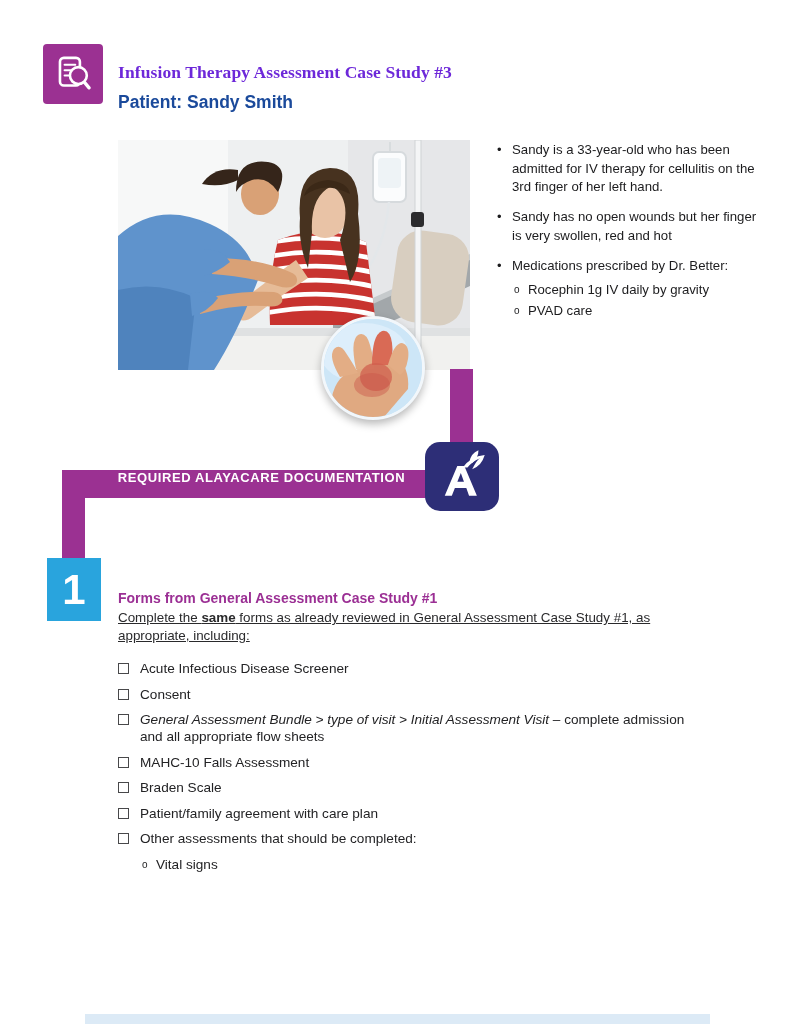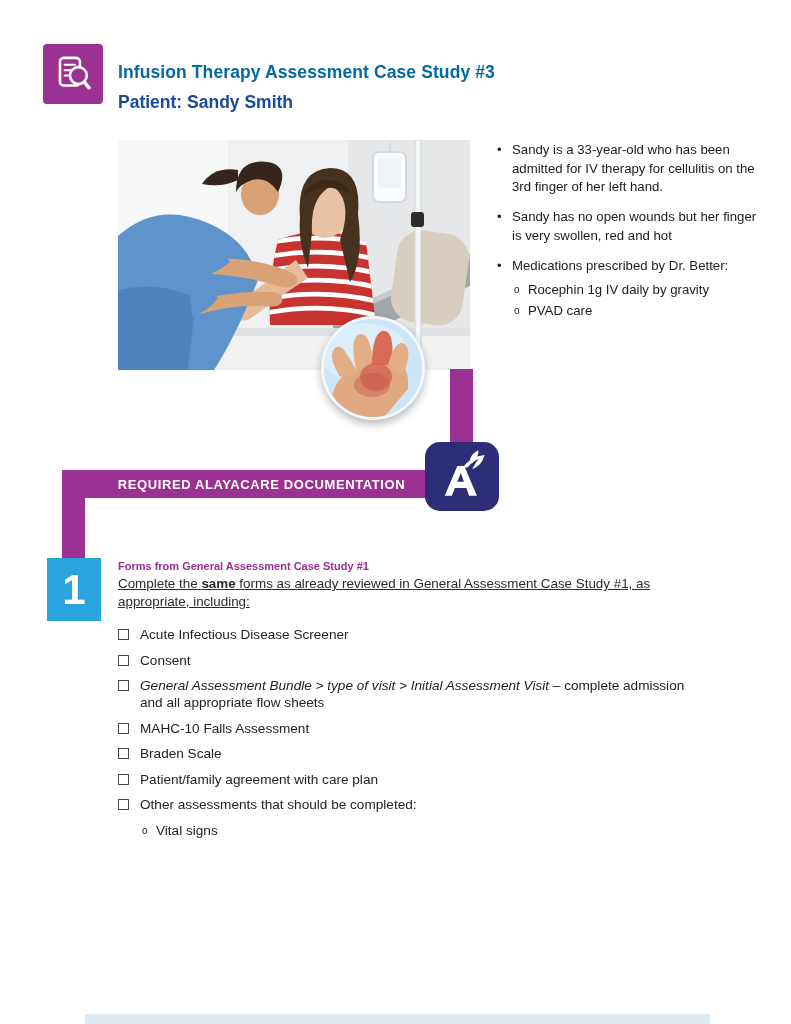--- a/index.html
+++ b/index.html
@@ -4,50 +4,50 @@
 <style>
   * { margin:0; padding:0; box-sizing:border-box; }
   html,body { background:#ffffff; }
   body { font-family:"Liberation Sans", sans-serif; color:#231f20; }
   .page { position:relative; width:791px; height:1024px; background:#fff; overflow:hidden; }
   .abs { position:absolute; }
 
   
   .logo-box { left:43px; top:44px; width:60px; height:60px; background:#9b3192; border-radius:4px;
               display:flex; align-items:center; justify-content:center; }
-  .title { left:118px; top:62px; font-size:17.5px; font-weight:bold; color:#0369a1; letter-spacing:.1px; }
+  .title { left:118px; top:62px; font-size:17.5px; font-weight:bold; color:#6d28d9; letter-spacing:.1px;font-family:Liberation Serif, serif; }
   .subtitle { left:118px; top:92px; font-size:17.5px; font-weight:bold; color:#1b4a9b; }
 
   
   .photo { left:118px; top:140px; width:352px; height:230px; overflow:hidden; background:#e9ebed; }
   .inset { left:321px; top:316px; width:104px; height:104px; border-radius:50%;
            box-shadow:0 4px 9px rgba(0,0,0,.28); background:#cde6f7; overflow:hidden; border:3px solid #f2f7fb; }
 
   
   .notes { left:497px; top:141px; width:272px; font-size:13.2px; line-height:1.42; color:#1c1c1e; }
   .note { display:flex; margin-bottom:11px; }
   .note .dot { width:15px; flex:0 0 15px; font-size:13px; }
   .subnotes { margin:6px 0 0 2px; }
   .subnote { display:flex; margin-bottom:2px; }
   .subnote .o { width:14px; flex:0 0 14px; font-size:10px; padding-top:2px; }
 
   
   .bar { background:#9b3192; }
   .v-connector { left:450px; top:369px; width:23px; height:76px; }
-  .banner { left:62px; top:470px; width:399px; height:28px; display:flex; align-items:center; justify-content:center; }
+  .banner { left:62px; top:470px; width:399px; height:28px; display:flex; align-items:flex-start; justify-content:center; }
   .banner-label { color:#fff; font-weight:bold; font-size:13px; letter-spacing:.6px; }
   .banner-leg { left:62px; top:493px; width:23px; height:66px; }
   .alaya { left:425px; top:442px; width:74px; height:69px; background:#2d2e77; border-radius:15px;
            display:flex; align-items:center; justify-content:center; }
 
   
   .step-badge { left:47px; top:558px; width:54px; height:63px; background:#29a4dd; color:#fff;
                 display:flex; align-items:center; justify-content:center; font-size:42px; font-weight:bold; }
   .section { left:118px; top:560px; width:600px; }
-  .sec-head { font-size:11px; color:#9b2f94; font-weight:bold; margin-bottom:3px; }
+  .sec-head { font-size:14px; color:#9b2f94; font-weight:bold; margin-bottom:3px;margin-top:30px; }
   .sec-head .pre { font-weight:bold; }
   .intro { font-size:13.4px; line-height:1.35; color:#2a2a2c; width:588px; margin-bottom:16px;text-decoration:underline; }
   .checklist { font-size:13.6px; color:#232325; }
   .chk-row { display:flex; margin-bottom:9px; line-height:1.22; }
   .chk-box { flex:0 0 11px; width:11px; height:11px; border:1.5px solid #48484a; margin:2px 11px 0 0; }
   .chk-text { width:560px; }
   .chk-sub { display:flex; margin:1px 0 9px 24px; }
   .chk-sub .o { width:14px; flex:0 0 14px; font-size:10px; padding-top:2px; }
   .italic { font-style:italic; }
   b { font-weight:bold; }

